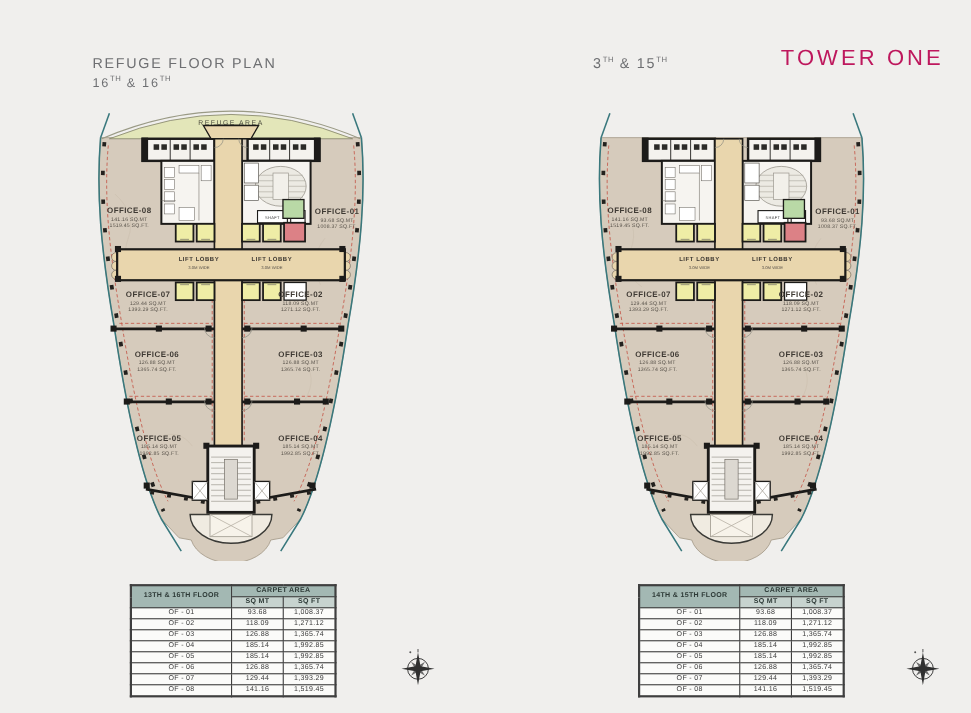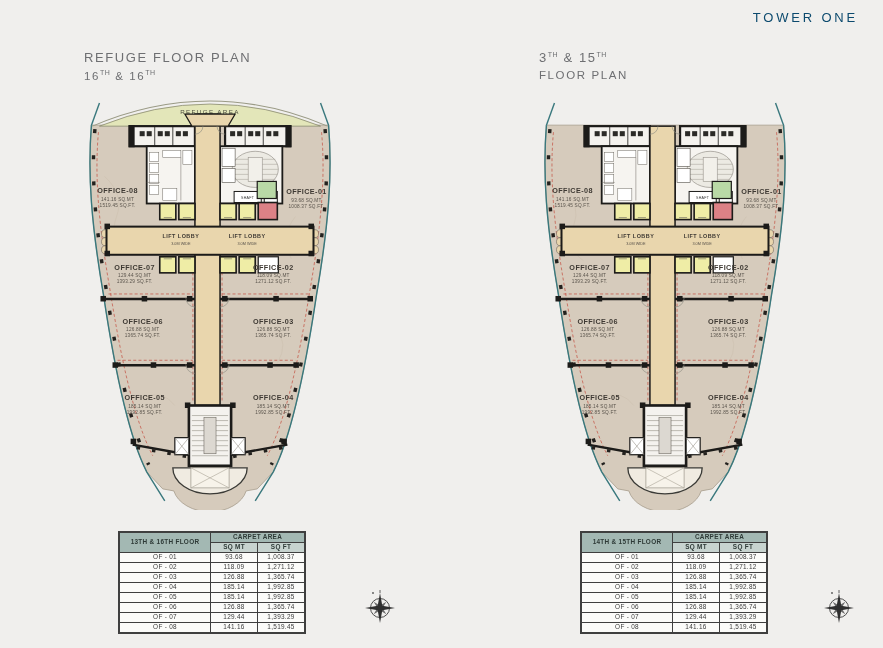--- a/index.html
+++ b/index.html
@@ -1,19 +1,19 @@
 <!DOCTYPE html>
 <html><head>
 <meta charset="utf-8">
 <style>
   html,body{margin:0;padding:0}
   body{width:883px;height:648px;background:#f0efed;position:relative;overflow:hidden;
        font-family:"Liberation Sans",sans-serif;color:#3b3b3b}
   .abs{position:absolute}
-  .brand{top:10px;right:25px;font-size:13px;letter-spacing:2.8px;color:#0c4a6e}
+  .brand{top:42px;right:25px;font-size:20px;letter-spacing:2.8px;color:#be185d}
   .plan-title{top:50px;width:252px;text-align:left;color:#6e6f72;letter-spacing:1.6px}
   .plan-title .l1{font-size:13px}
   .plan-title .l2{font-size:11.5px;margin-top:4px}
   .plan-title sup{font-size:7px;letter-spacing:.5px}
   .lt{left:84px}.rt{left:539px}
   
   .fp-table{border-collapse:collapse;font-size:6.4px;letter-spacing:.3px;line-height:1}
   .fp-table td{border:1px solid #3f3f3f;text-align:center;height:7px;padding:1px 2px;background:#fbfbf9;color:#3b3b3b}
   .fp-table .fh{background:#a3b8b3;color:#2e3a37;font-weight:bold;width:86px}
   .fp-table .ch{background:#a3b8b3;color:#2e3a37;font-weight:bold}
@@ -33,21 +33,20 @@
 
 <div class="abs brand">TOWER ONE</div>
 
 <div class="abs plan-title lt">
   <div class="l1">REFUGE FLOOR PLAN</div>
   <div class="l2"><span>16</span><sup>TH</sup><span> &amp; 16</span><sup>TH</sup></div>
 </div>
 
 <div class="abs plan-title rt">
   <div class="l1"><span>3</span><sup>TH</sup><span> &amp; 15</span><sup>TH</sup></div>
-  <div class="l2">FLOOR PLAN</div>
 </div>
 
 <svg class="abs" style="left:84px;top:96px" width="252" height="414" viewBox="0 0 250 412">
   <path fill="#d6cbbc" stroke="#a89d8d" stroke-width="0.8" d="M 7,29 C 3,78 7,128 19,198 C 28,258 42,335 62,374 L 78,391 L 89,393 A 37,27 0 0 0 161,393 L 172,391 L 188,374 C 208,335 222,258 231,198 C 243,128 247,78 243,29 Z"></path>
   <g opacity="0.5" stroke="#c3b6a3" fill="none" stroke-width="0.6">
     <path d="M 20,80 q 20,18 12,40 q -8,22 10,34"></path>
       <path d="M 210,120 q -16,20 -4,42"></path>
     <path d="M 60,300 q 18,-8 30,8"></path>
       <path d="M 190,230 q 14,16 2,36"></path>
   </g>

